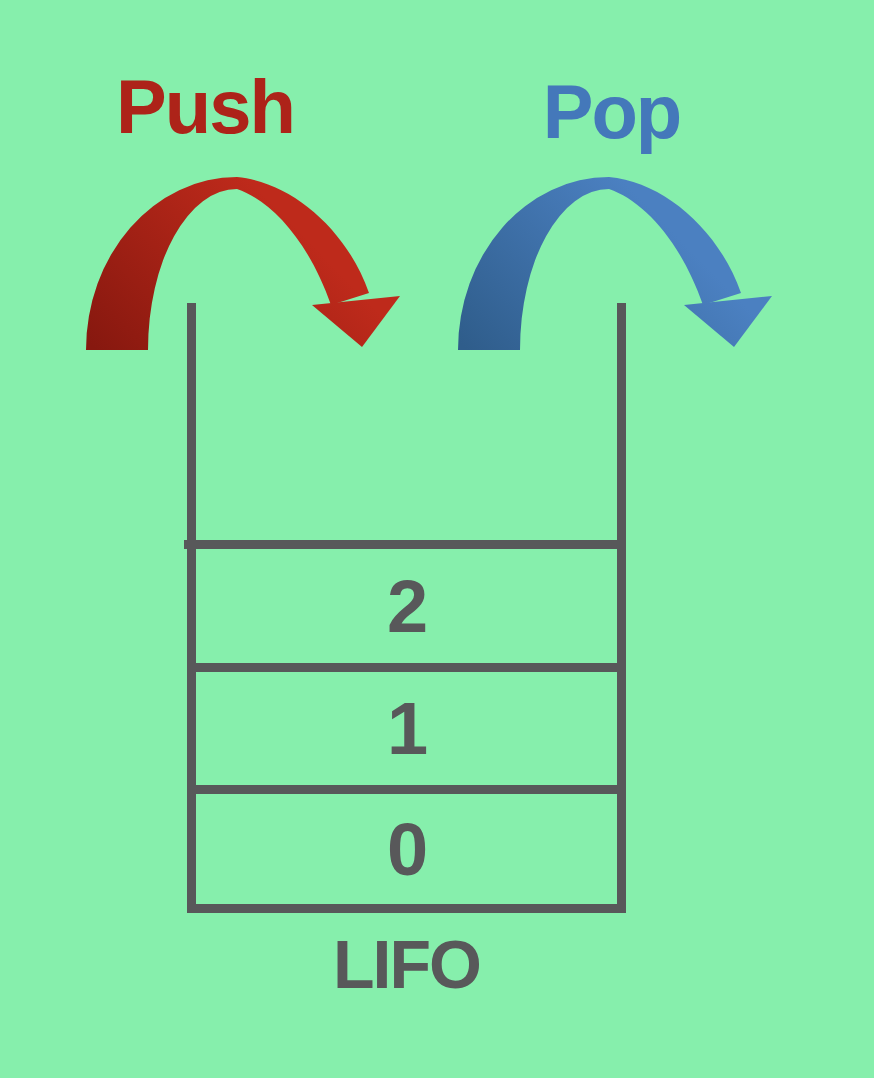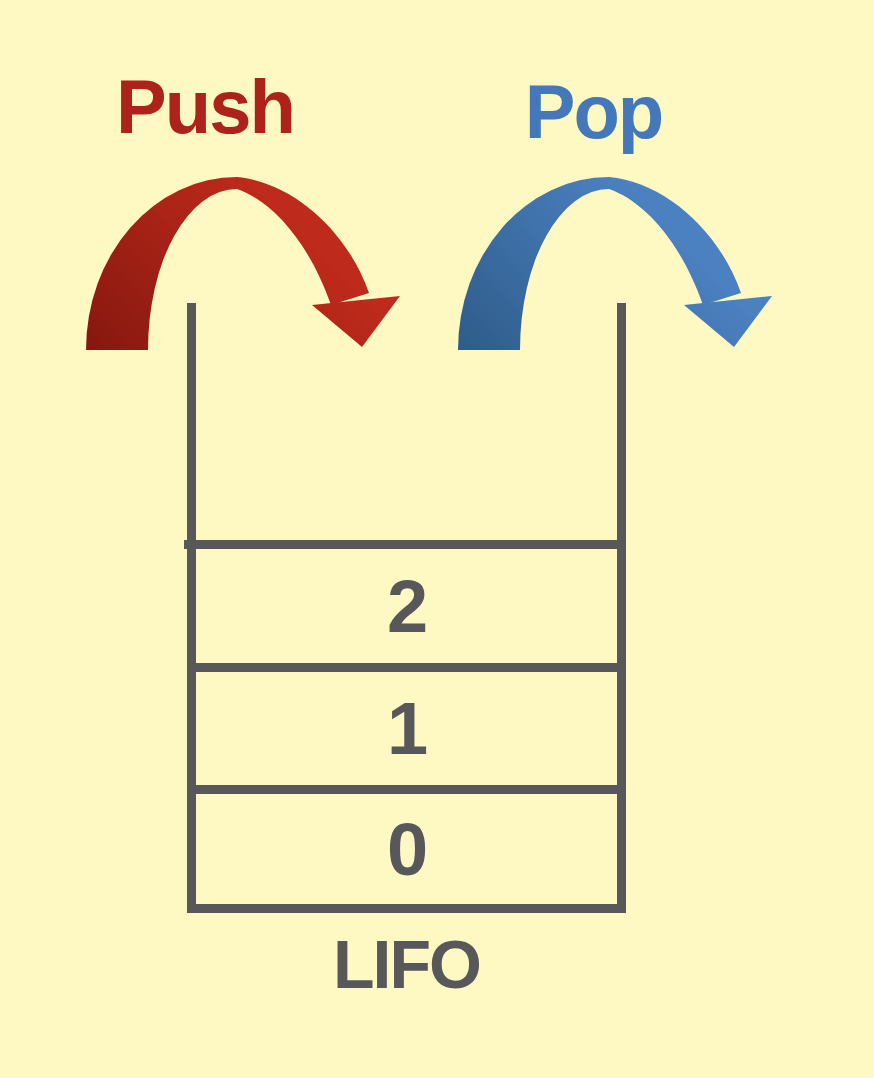--- a/index.html
+++ b/index.html
@@ -5,21 +5,21 @@
   html, body {
     margin: 0;
     padding: 0;
     background: #FFFFFF;
     font-family: "Liberation Sans", "DejaVu Sans", sans-serif;
   }
   #canvas {
     position: relative;
     width: 874px;
     height: 1078px;
-    background: #fef9c3;
+    background: #86efac;
     overflow: hidden;
   }
   #art {
     position: absolute;
     left: 0; top: 0;
     width: 874px;
     height: 1078px;
   }
   .label {
     position: absolute;
@@ -44,21 +44,21 @@
   }
   .lifo {
     color: #58585A;
     font-size: 68px;
     left: 196px;
     width: 421px;
     top: 926px;
     height: 76px;
   }
   .push-label { left: 110px; top: 68px;  width: 190px; height: 76px; }
-  .pop-label  { left: 506px; top: 72px;  width: 175px; height: 78px; }
+  .pop-label  { left: 524px; top: 72px;  width: 175px; height: 78px; }
   .cell-2 { top: 549px; height: 114px; }
   .cell-1 { top: 672px; height: 113px; }
   .cell-0 { top: 794px; height: 110px; }
 </style>
 </head>
 <body>
 
 <div id="canvas">
 
   <svg id="art" viewBox="0 0 874 1078" xmlns="http://www.w3.org/2000/svg">

